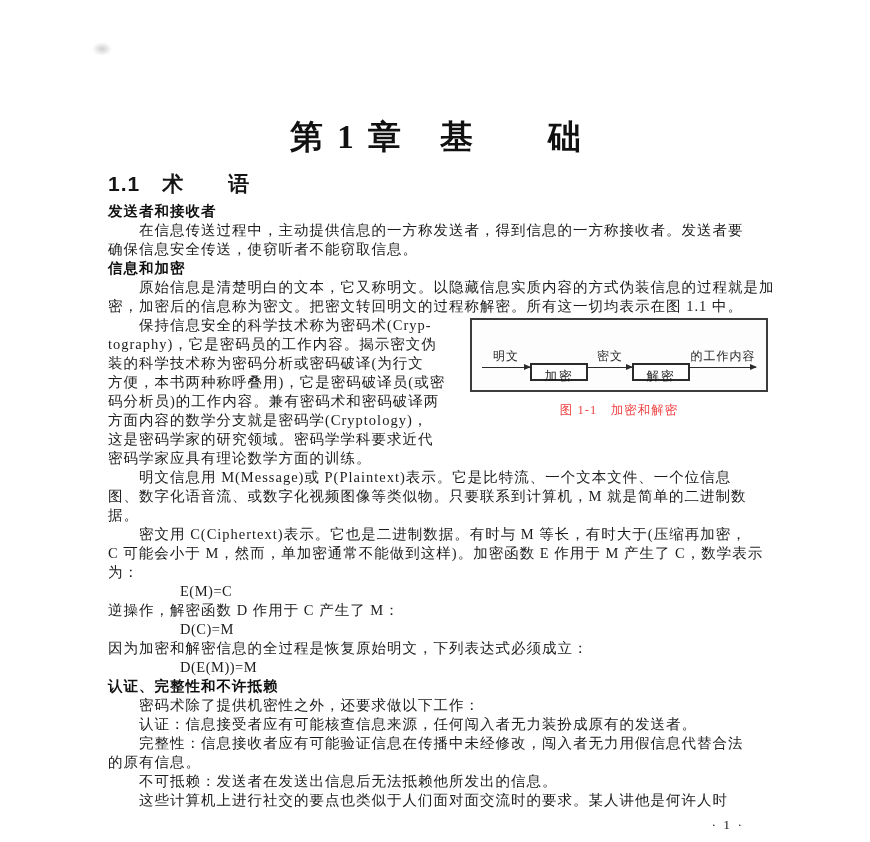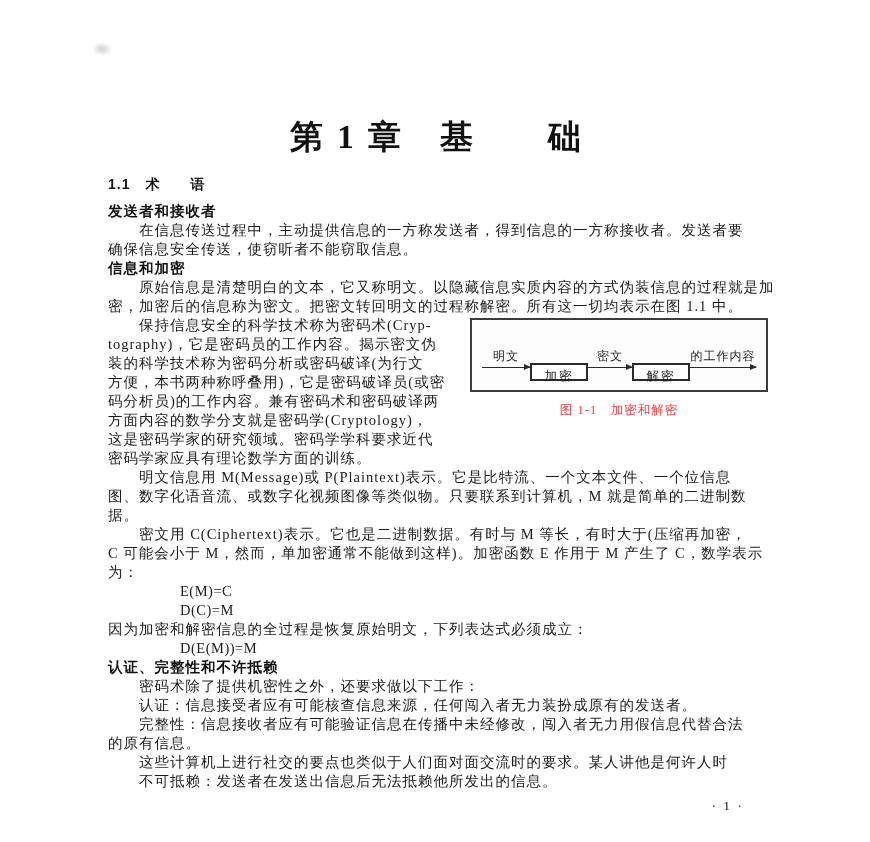--- a/index.html
+++ b/index.html
@@ -21,21 +21,21 @@
     font-weight:bold;
     font-size:33px;
     line-height:42px;
     letter-spacing:3px;
     color:#111;
   }
   .section-title {
     margin-top:13px;
     font-family:"Liberation Sans", sans-serif;
     font-weight:bold;
-    font-size:14px;
+    font-size:21px;
     line-height:26px;
     letter-spacing:1px;
     color:#151515;
   }
   .body-text { margin-top:5px; font-size:14.5px; line-height:19px; letter-spacing:1px; }
   .line { white-space:nowrap; }
   .subhead {
     font-family:"Liberation Sans", sans-serif;
     font-weight:bold;
     font-size:14.5px;
@@ -135,28 +135,29 @@
 
       <div class="line">　　明文信息用 M(Message)或 P(Plaintext)表示。它是比特流、一个文本文件、一个位信息</div>
       <div class="line">图、数字化语音流、或数字化视频图像等类似物。只要联系到计算机，M 就是简单的二进制数</div>
       <div class="line">据。</div>
 
       <div class="line">　　密文用 C(Ciphertext)表示。它也是二进制数据。有时与 M 等长，有时大于(压缩再加密，</div>
       <div class="line">C 可能会小于 M，然而，单加密通常不能做到这样)。加密函数 E 作用于 M 产生了 C，数学表示</div>
       <div class="line">为：</div>
 
       <div class="formula">E(M)=C</div>
+      <div class="line">逆操作，解密函数 D 作用于 C 产生了 M：</div>
       <div class="formula">D(C)=M</div>
       <div class="line">因为加密和解密信息的全过程是恢复原始明文，下列表达式必须成立：</div>
       <div class="formula">D(E(M))=M</div>
 
       <div class="subhead">认证、完整性和不许抵赖</div>
       <div class="line">　　密码术除了提供机密性之外，还要求做以下工作：</div>
       <div class="line">　　认证：信息接受者应有可能核查信息来源，任何闯入者无力装扮成原有的发送者。</div>
       <div class="line">　　完整性：信息接收者应有可能验证信息在传播中未经修改，闯入者无力用假信息代替合法</div>
       <div class="line">的原有信息。</div>
+      <div class="line">　　不可抵赖：发送者在发送出信息后无法抵赖他所发出的信息。</div>
       <div class="line">　　这些计算机上进行社交的要点也类似于人们面对面交流时的要求。某人讲他是何许人时</div>
-      <div class="line">　　不可抵赖：发送者在发送出信息后无法抵赖他所发出的信息。</div>
 
       <div class="page-num">· 1 ·</div>
     </div>
   </div>
 </div>
 
 </body></html>

